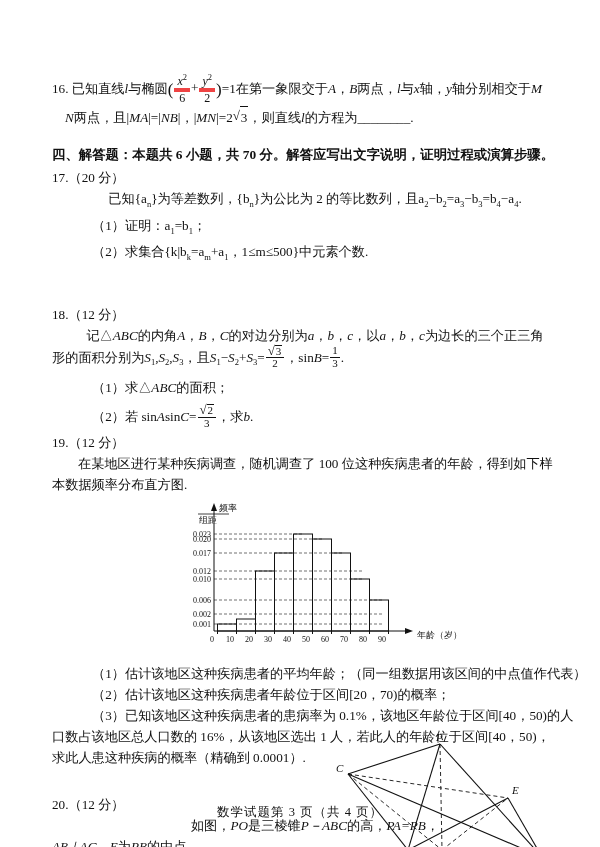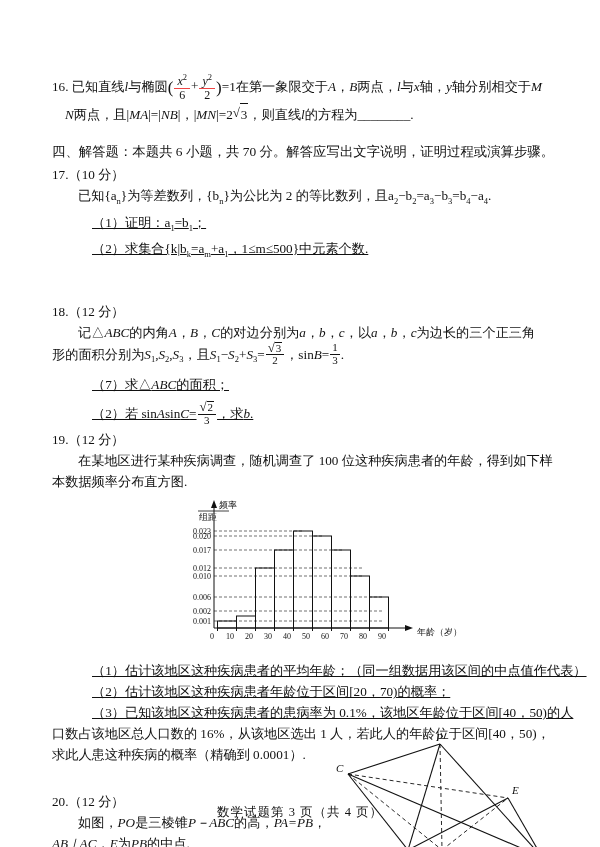--- a/index.html
+++ b/index.html
@@ -22,22 +22,22 @@
   .blk{margin-bottom:2px;}
   .line{
     font-size:13.2px;
     line-height:21px;
     white-space:nowrap;
   }
   .wrapline{
     font-size:13.2px;
     line-height:21px;
   }
-  .ind-2em{padding-left:26px;}
-  .ind-3em{padding-left:40px;text-decoration:underline;}
+  .ind-2em{padding-left:26px;text-align:center;}
+  .ind-3em{padding-left:40px;}
   .ind-1em{padding-left:13px;}
   .mi{font-style:italic;font-family:"Liberation Serif",serif;}
   
   .frac{
     display:inline-block;
     vertical-align:middle;
     text-align:center;
     font-size:11px;
     line-height:1.06;
     margin:0 1px;
@@ -67,24 +67,24 @@
     top:-1px;
   }
   .fracbig{
     display:inline-block;
     vertical-align:middle;
     text-align:center;
     font-size:12px;
     line-height:1.08;
     margin:0 1px;
   }
-  .fracbig .num{display:block;padding:0 3px;border-bottom:1px solid #ef4444;}
+  .fracbig .num{display:block;padding:0 3px;border-bottom:4px solid #ef4444;}
   .fracbig .den{display:block;padding:0 3px;}
   .sect{
-    font-weight:normal;
+    font-weight:bold;
     font-size:13.4px;
     margin-top:16px;
   }
   
   .chart-wrap{
     position:relative;
     height:160px;
     margin:6px 0 2px 0;
   }
   .chart{
@@ -122,21 +122,21 @@
         <span class="mi">N</span><span>两点，且|</span><span class="mi">MA</span><span>|=|</span><span class="mi">NB</span><span>|，|</span><span class="mi">MN</span><span>|=2</span><span class="sqrt"><span class="rad">3</span></span><span>，则直线</span><span class="mi">l</span><span>的方程为</span><span>________.</span>
       </div>
     </div>
 
     <div class="blk" style="margin-top:3px;">
       <div class="line sect">四、解答题：本题共 6 小题，共 70 分。解答应写出文字说明，证明过程或演算步骤。</div>
     </div>
 
     <div class="blk" style="margin-top:2px;">
       <div class="line">
-        <span>17.</span><span>（10 分）</span>
+        <span>17.</span><span>（20 分）</span>
       </div>
       <div class="line ind-2em">
         <span>已知{a</span><span class="sub">n</span><span>}为等差数列，{b</span><span class="sub">n</span><span>}为公比为 2 的等比数列，且a</span><span class="sub">2</span><span>−b</span><span class="sub">2</span><span>=a</span><span class="sub">3</span><span>−b</span><span class="sub">3</span><span>=b</span><span class="sub">4</span><span>−a</span><span class="sub">4</span><span>.</span>
       </div>
       <div class="line ind-3em">
         <span>（1）证明：a</span><span class="sub">1</span><span>=b</span><span class="sub">1</span><span>；</span>
       </div>
       <div class="line ind-3em">
         <span>（2）求集合{k|b</span><span class="sub">k</span><span>=a</span><span class="sub">m</span><span>+a</span><span class="sub">1</span><span>，1≤m≤500}中元素个数.</span>
       </div>
@@ -146,21 +146,21 @@
       <div class="line">
         <span>18.</span><span>（12 分）</span>
       </div>
       <div class="line ind-2em">
         <span>记△</span><span class="mi">ABC</span><span>的内角</span><span class="mi">A</span>，<span class="mi">B</span>，<span class="mi">C</span><span>的对边分别为</span><span class="mi">a</span>，<span class="mi">b</span>，<span class="mi">c</span><span>，以</span><span class="mi">a</span>，<span class="mi">b</span>，<span class="mi">c</span><span>为边长的三个正三角</span>
       </div>
       <div class="line">
         <span>形的面积分别为</span><span class="mi">S</span><span class="sub">1</span>,<span class="mi">S</span><span class="sub">2</span>,<span class="mi">S</span><span class="sub">3</span><span>，且</span><span class="mi">S</span><span class="sub">1</span><span>−</span><span class="mi">S</span><span class="sub">2</span><span>+</span><span class="mi">S</span><span class="sub">3</span><span>=</span><span class="frac"><span class="num"><span class="sqrt"><span class="rad">3</span></span></span><span class="den">2</span></span><span>，sin</span><span class="mi">B</span><span>=</span><span class="frac"><span class="num">1</span><span class="den">3</span></span><span>.</span>
       </div>
       <div class="line ind-3em" style="margin-top:4px;">
-        <span>（7）求△</span><span class="mi">ABC</span><span>的面积；</span>
+        <span>（1）求△</span><span class="mi">ABC</span><span>的面积；</span>
       </div>
       <div class="line ind-3em" style="margin-top:7px;">
         <span>（2）若 sin</span><span class="mi">A</span><span>sin</span><span class="mi">C</span><span>=</span><span class="frac"><span class="num"><span class="sqrt"><span class="rad">2</span></span></span><span class="den">3</span></span><span>，求</span><span class="mi">b</span><span>.</span>
       </div>
     </div>
 
     <div class="blk" style="">
       <div class="line">
         <span>19.</span><span>（12 分）</span>
       </div>

